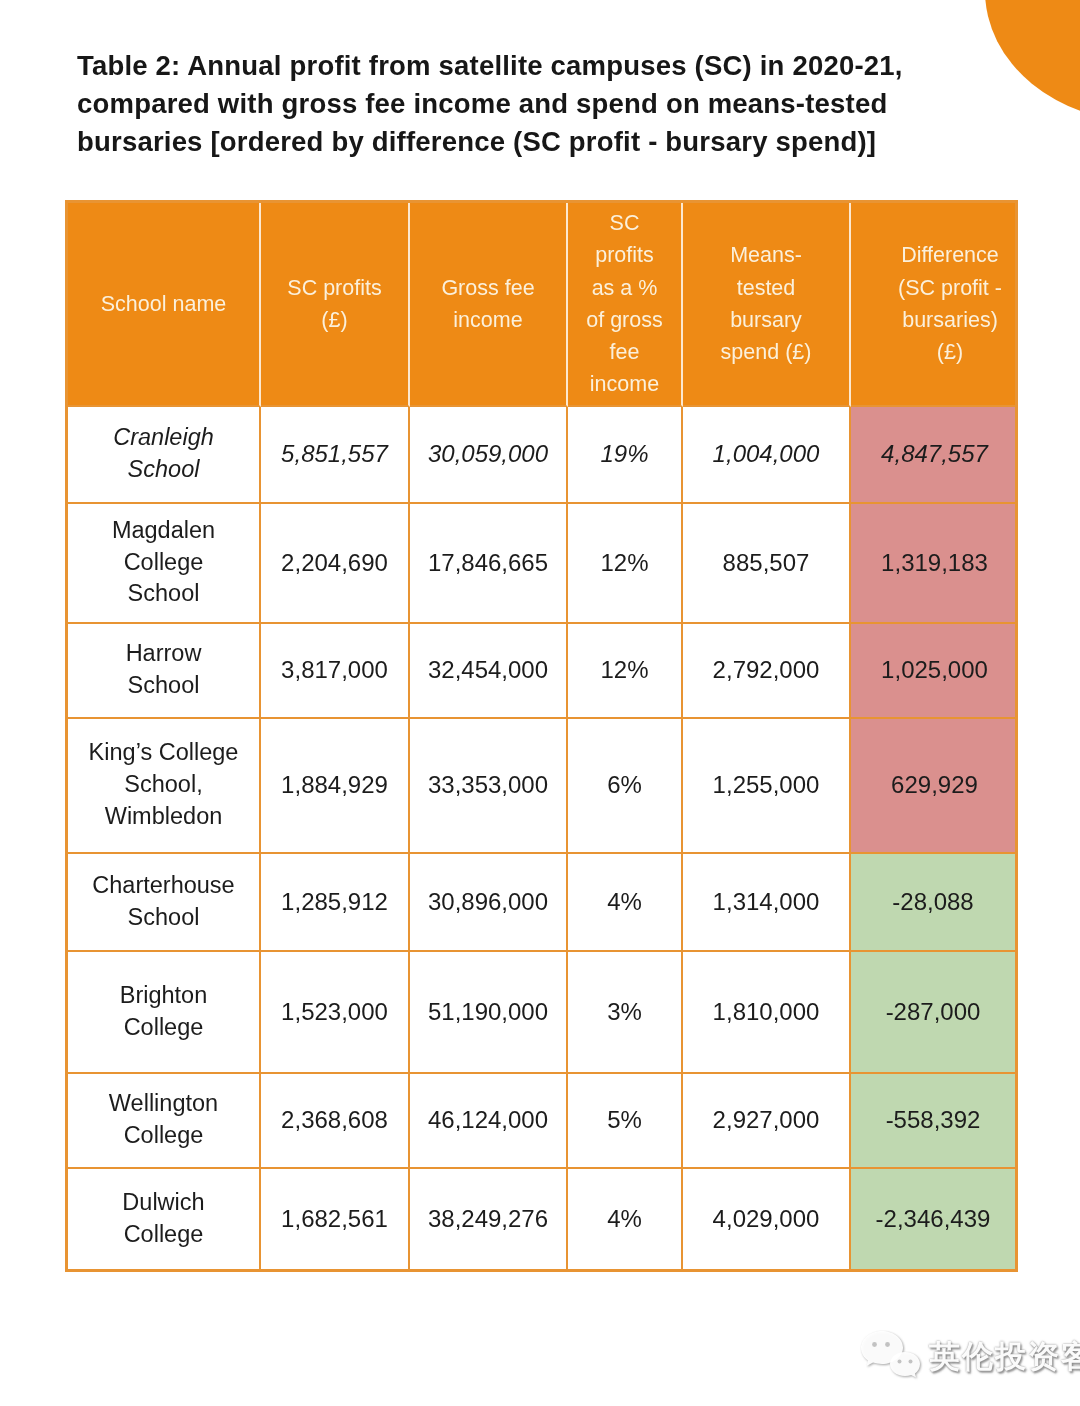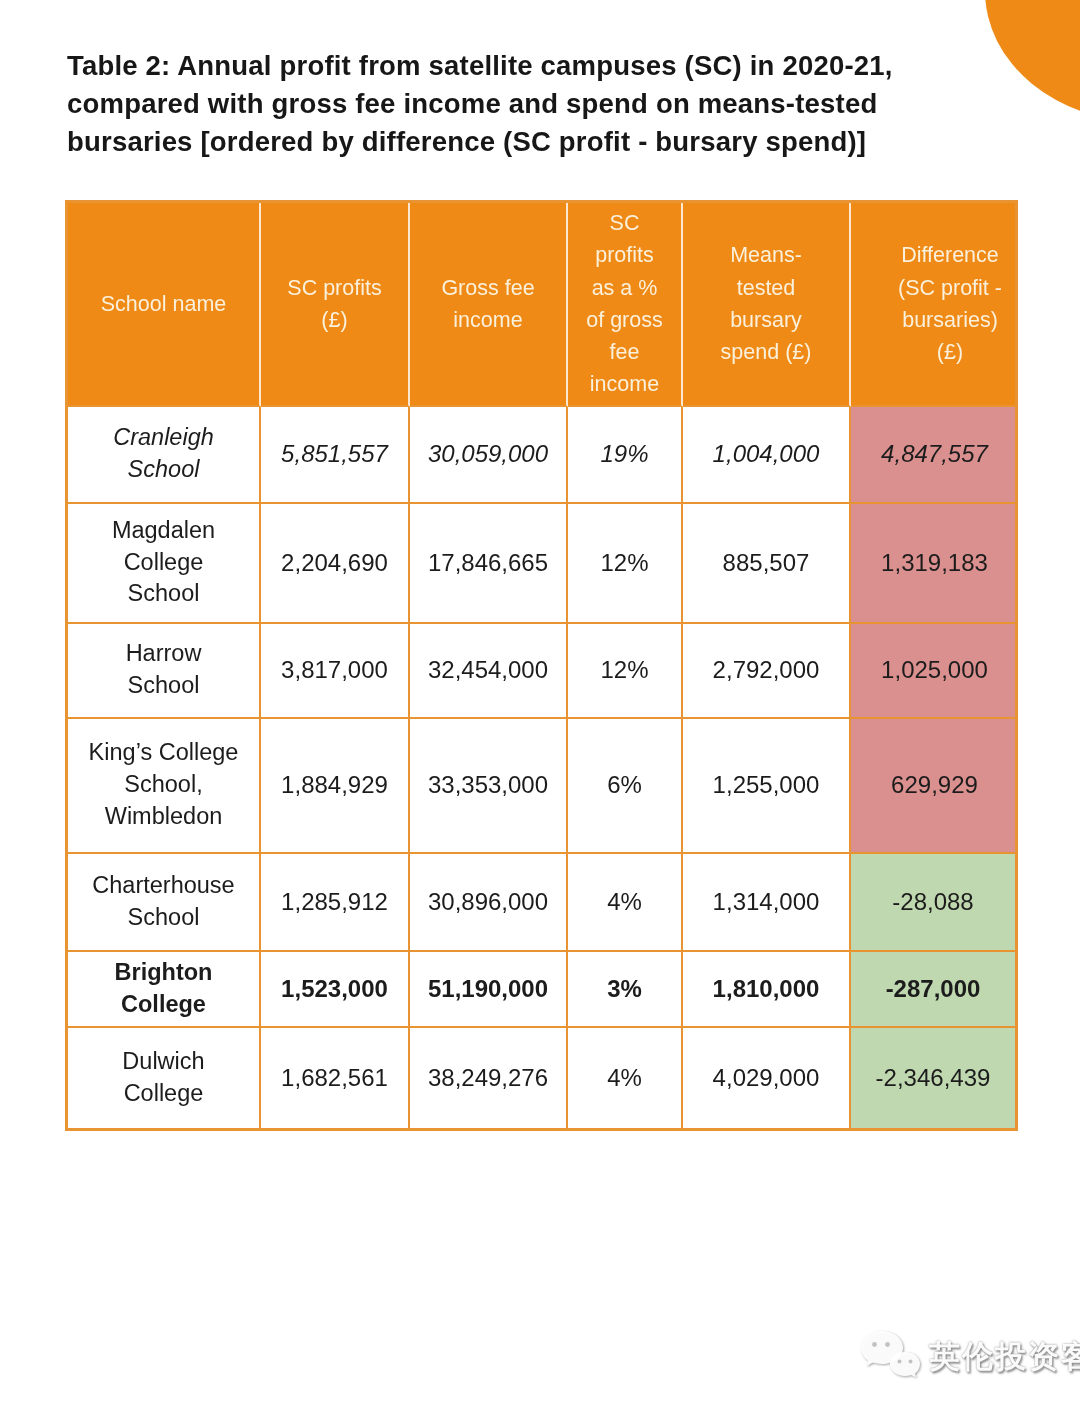--- a/index.html
+++ b/index.html
@@ -18,21 +18,21 @@
   .corner-ellipse {
     position: absolute;
     left: 985px; top: -140px;
     width: 320px; height: 262px;
     border-radius: 50%;
     background: var(--header-orange);
   }
 
   .page-title {
     position: absolute;
-    left: 67px; top: 47px;
+    left: 77px; top: 47px;
     width: 930px;
     font-size: 27.5px;
     font-weight: 700;
     color: #171717;
     line-height: 1.38;
     letter-spacing: 0.2px;
     white-space: pre-line;
   }
 
   table.profit-table {
@@ -87,21 +87,21 @@
   }
   td.diff.positive { background: var(--positive-red); padding-left: 9px; }
   td.diff.negative { background: var(--negative-green); text-align: center; }
 
   tr.r0 { height: 97px; font-style: italic; }
   tr.r1 { height: 120px; }
   tr.r2 { height: 95px; }
   tr.r3 { height: 135px; }
   tr.r4 { height: 98px; }
   tr.r5 { height: 98px; }
-  tr.r6 { height: 76px; font-weight: bold; }
+  tr.r6 { height: 122px; }
   tr.r7 { height: 95px; }
   tr.r8 { height: 100px; margin-left: 39px; }
 
   .watermark {
     position: absolute;
     left: 856px; top: 1328px;
     display: flex;
     align-items: center;
     gap: 7px;
     pointer-events: none;
@@ -207,20 +207,29 @@
     </tr>
     <tr class="r6">
       <td class="school">Brighton
 College</td>
       <td>1,523,000</td>
       <td>51,190,000</td>
       <td>3%</td>
       <td>1,810,000</td>
       <td class="diff negative">-287,000</td>
     </tr>
+    <tr class="r7">
+      <td class="school">Wellington
+College</td>
+      <td>2,368,608</td>
+      <td>46,124,000</td>
+      <td>5%</td>
+      <td>2,927,000</td>
+      <td class="diff negative">-558,392</td>
+    </tr>
     <tr class="r8">
       <td class="school">Dulwich
 College</td>
       <td>1,682,561</td>
       <td>38,249,276</td>
       <td>4%</td>
       <td>4,029,000</td>
       <td class="diff negative">-2,346,439</td>
     </tr>
   </tbody>

